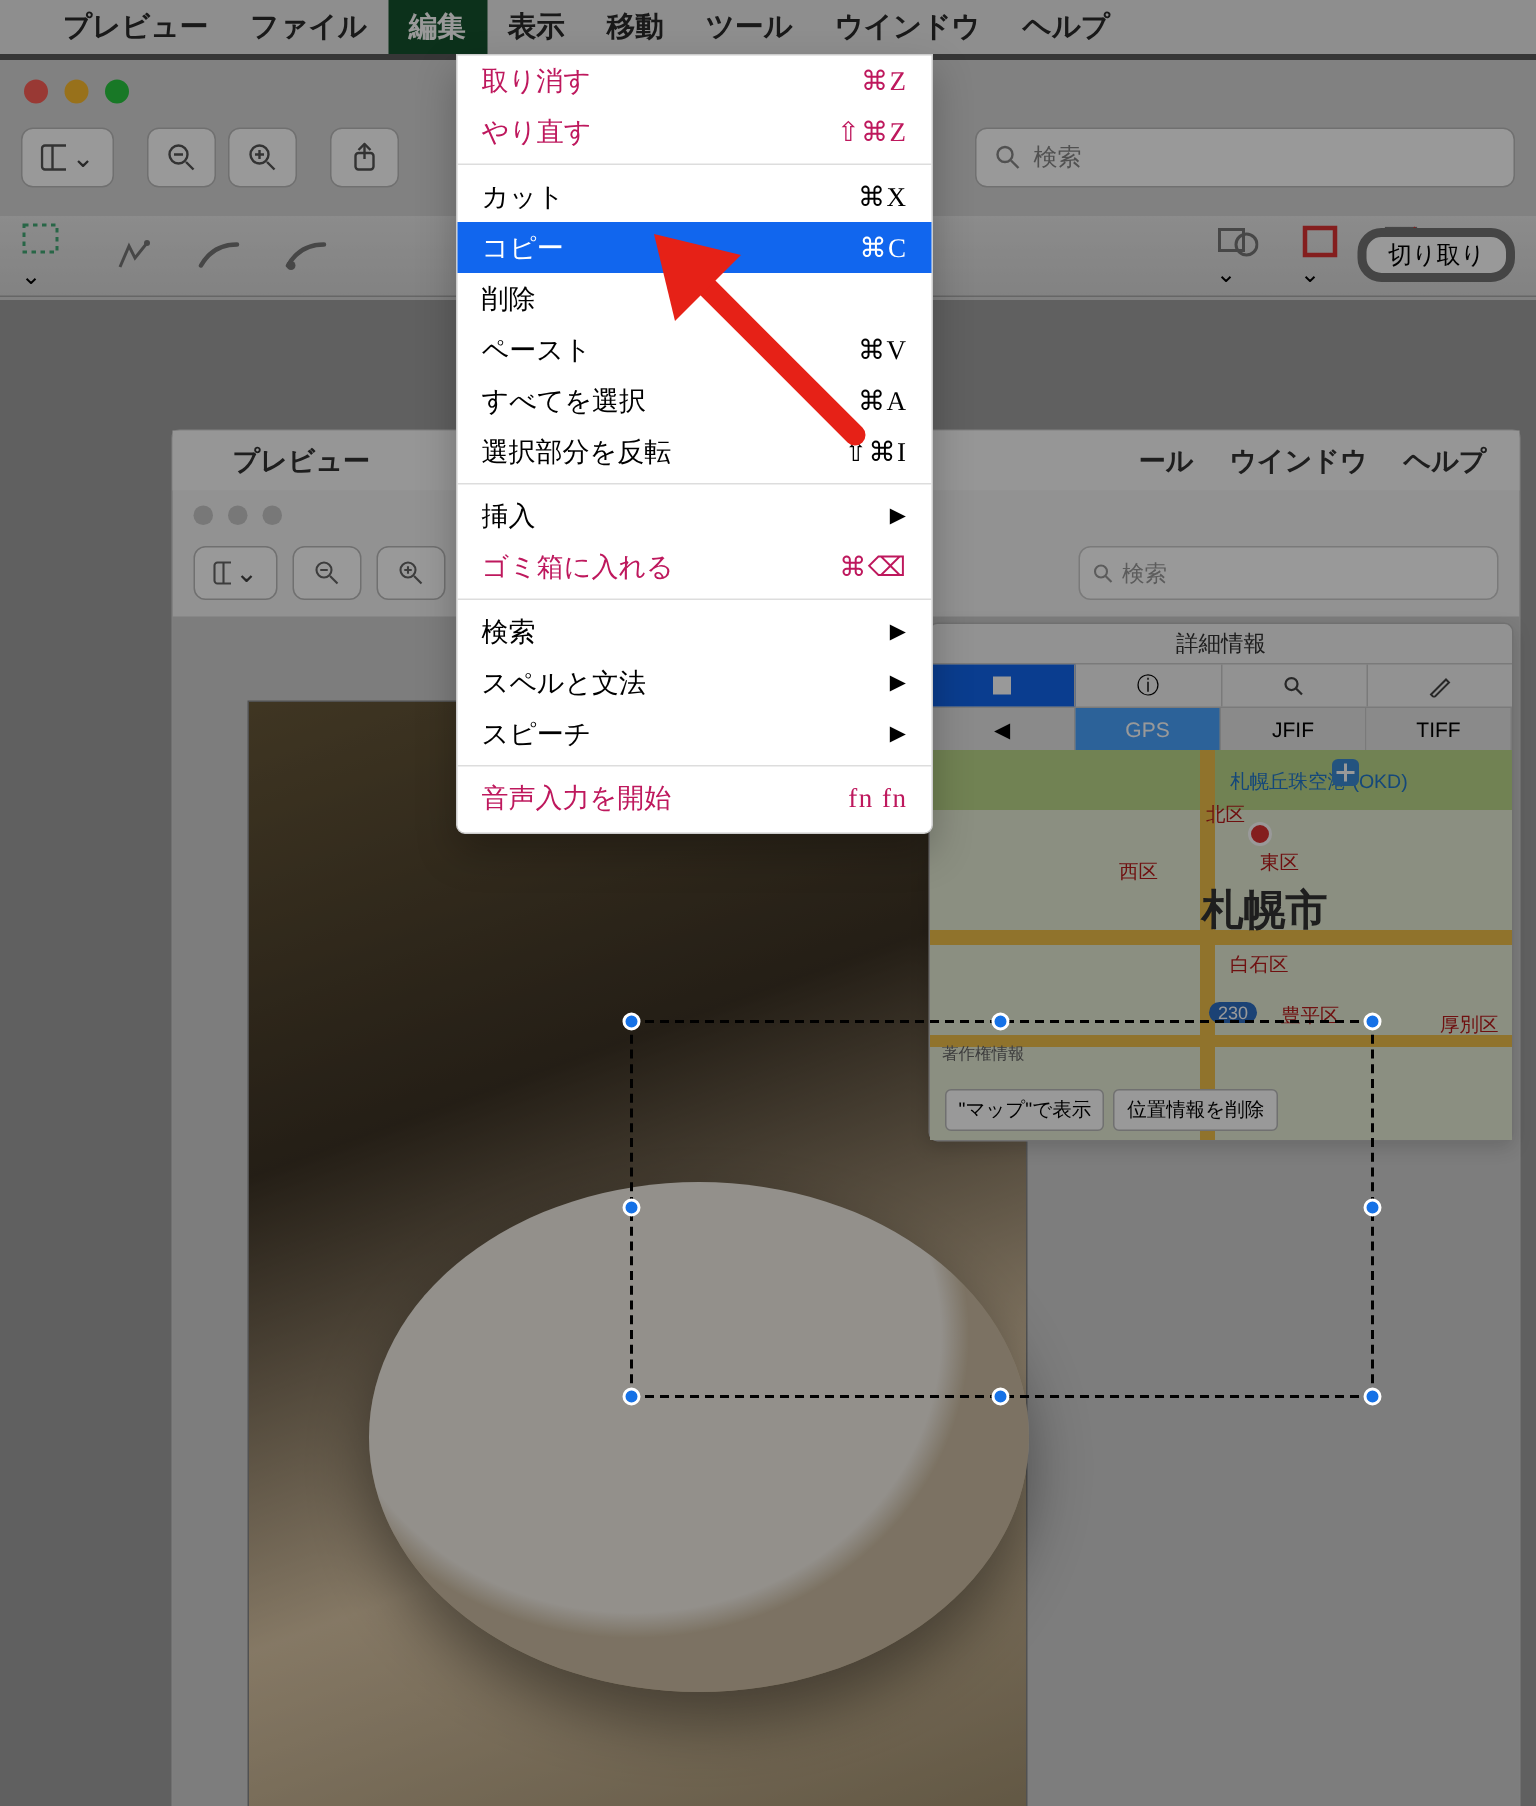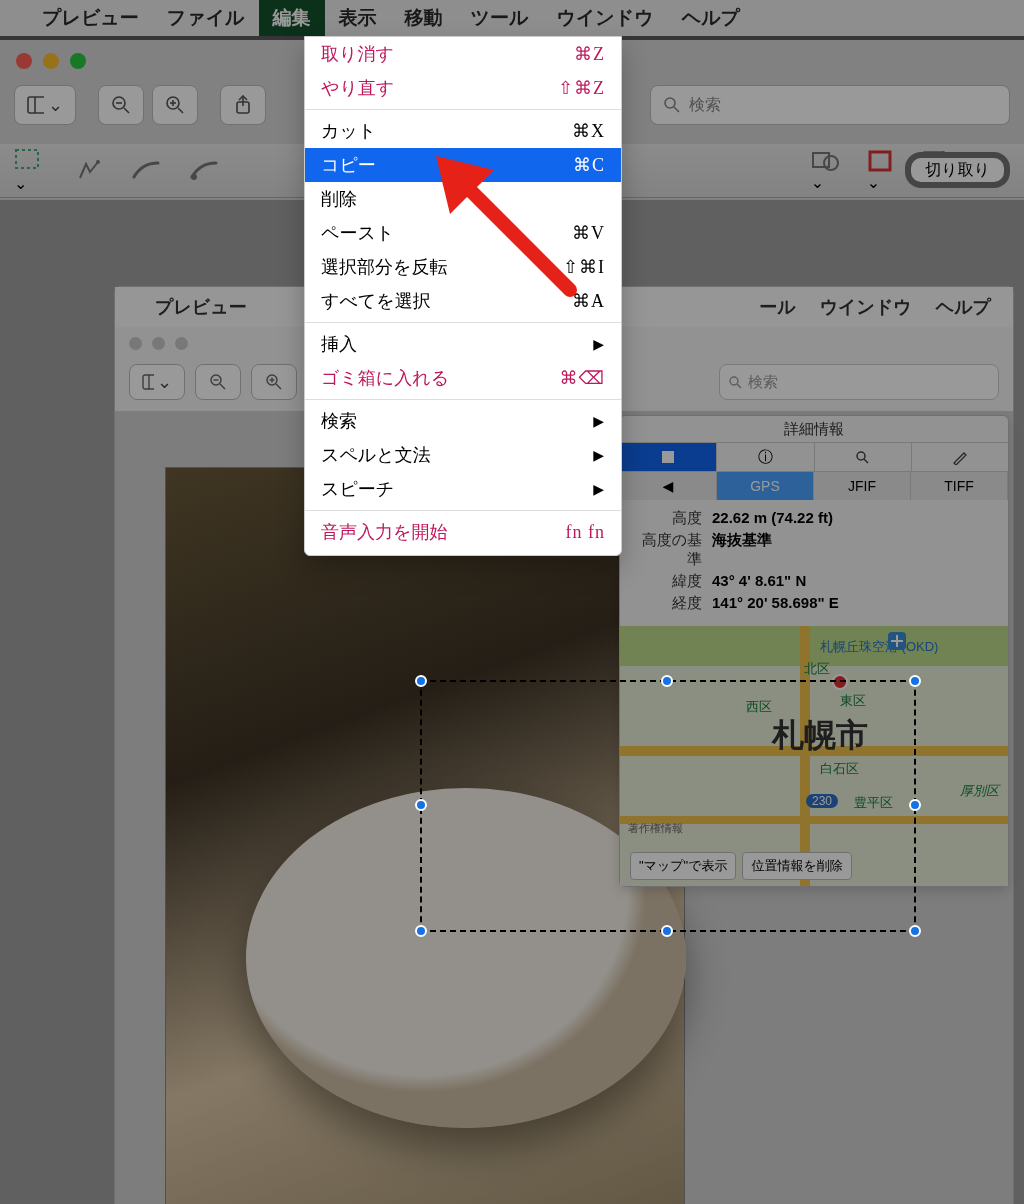--- a/index.html
+++ b/index.html
@@ -55,21 +55,21 @@
   .insp-sub div{flex:1; display:flex; align-items:center; justify-content:center; border-right:1px solid #ccc; background:#e7e7e7; font-size:14px;}
   .insp-sub .gps{background:#4aa3ff; color:#fff;}
   .gps-table{padding:6px 10px 10px 10px; font-size:15px;}
   .gps-row{display:flex; gap:10px; margin:3px 0;}
   .gps-row .k{width:72px; text-align:right; color:#333;}
   .gps-row .v{font-weight:700;}
   .map{position:relative; width:100%; height:260px; background:#e8efd8; overflow:hidden;}
   .map .road{position:absolute; background:#f0c04a;}
   .map .green{position:absolute; background:#bcd98a;}
   .pin{position:absolute; width:16px; height:16px; background:#d33; border:2px solid #fff; border-radius:50%;}
-  .map-lbl{position:absolute; font-size:13px; color:#15803d;}
+  .map-lbl{position:absolute; font-size:13px; color:#b91c1c;}
   .map-buttons{position:absolute; bottom:6px; left:10px; display:flex; gap:6px;}
   .map-buttons button{font-size:13px; padding:4px 8px; border:1px solid #bbb; background:#fff; border-radius:4px;}
   .copyright{position:absolute; left:8px; bottom:50px; font-size:11px; color:#666;}
 
   
   .marquee{position:absolute; border:2px dashed #000; z-index:560;}
   .handle{position:absolute; width:12px;height:12px; background:#1571e6; border:2px solid #fff; border-radius:50%;}
 
   
   .dropdown{position:absolute; top:36px; left:304px; width:318px; background:#fff; border:1px solid #ccc; border-radius:0 0 6px 6px; box-shadow:0 12px 26px rgba(0,0,0,.25); z-index:600; font-size:18px; padding-bottom:6px;}
@@ -277,55 +277,37 @@
             <path d="M2 14 L12 4 L14 6 L4 16 Z" fill="none" stroke="#444" stroke-width="1.3"></path>
           </svg>
         </div>
     </div>
     <div class="insp-sub">
       <div>◀</div>
       <div class="gps">GPS</div>
       <div>JFIF</div>
       <div>TIFF</div>
     </div>
-    <div class="gps-table">
-      <div class="gps-row">
-          <span class="k">高度</span>
-          <span class="v">22.62 m (74.22 ft)</span>
-        </div>
-      <div class="gps-row">
-          <span class="k">高度の基準</span>
-          <span class="v">海抜基準</span>
-        </div>
-      <div class="gps-row">
-          <span class="k">緯度</span>
-          <span class="v">43° 4' 8.61" N</span>
-        </div>
-      <div class="gps-row">
-          <span class="k">経度</span>
-          <span class="v">141° 20' 58.698" E</span>
-        </div>
-    </div>
     <div class="map">
       <div class="green" style="left:0;top:0;width:100%;height:40px;"></div>
       <div class="road" style="left:0;top:120px;width:100%;height:10px;"></div>
       <div class="road" style="left:180px;top:0;width:10px;height:100%;"></div>
       <div class="road" style="left:0;top:190px;width:100%;height:8px;"></div>
       <span class="map-lbl" style="left:200px;top:12px;color:#2277cc;">札幌丘珠空港 (OKD)</span>
       <svg style="position:absolute;left:268px;top:6px;" width="18" height="18">
           <rect width="18" height="18" rx="4" fill="#3b8bd4"></rect>
           <path d="M3 9 L15 9 M9 3 L9 15" stroke="#fff" stroke-width="2"></path>
         </svg>
       <span class="map-lbl" style="left:184px;top:34px;">北区</span>
       <span class="map-lbl" style="left:220px;top:66px;">東区</span>
       <span class="map-lbl" style="left:126px;top:72px;">西区</span>
-      <span class="map-lbl" style="left:152px;top:88px;font-size:32px;font-weight:700;color:#333;">札幌市</span>
+      <span class="map-lbl" style="left:181px;top:88px;font-size:28px;font-weight:700;color:#333;">札幌市</span>
       <span class="map-lbl" style="left:200px;top:134px;">白石区</span>
       <span class="map-lbl" style="left:234px;top:168px;">豊平区</span>
-      <span class="map-lbl" style="left:340px;top:156px;font-style:italic;">厚別区</span>
+      <span class="map-lbl" style="left:340px;top:174px;">厚別区</span>
       <span class="map-lbl" style="left:186px;top:168px;background:#2d6fc4;color:#fff;border-radius:9px;padding:0 6px;font-size:12px;">230</span>
       <div class="pin" style="left:212px;top:48px;"></div>
       <span class="copyright">著作権情報</span>
       <div class="map-buttons">
         <button>"マップ"で表示</button>
         <button>位置情報を削除</button>
       </div>
     </div>
   </div>
 </div>
@@ -363,26 +345,26 @@
     </div>
     <div class="row">
       <span>削除</span>
       <span class="sc"></span>
     </div>
     <div class="row">
       <span>ペースト</span>
       <span class="sc">⌘V</span>
     </div>
     <div class="row">
+      <span>すべてを選択</span>
+      <span class="sc">⌘A</span>
+    </div>
+    <div class="row">
       <span>選択部分を反転</span>
       <span class="sc">⇧⌘I</span>
-    </div>
-    <div class="row">
-      <span>すべてを選択</span>
-      <span class="sc">⌘A</span>
     </div>
     <hr>
     <div class="row">
       <span>挿入</span>
       <span class="sc submenu-arrow">▶</span>
     </div>
     <div class="row disabled">
       <span>ゴミ箱に入れる</span>
       <span class="sc">⌘⌫</span>
     </div>

